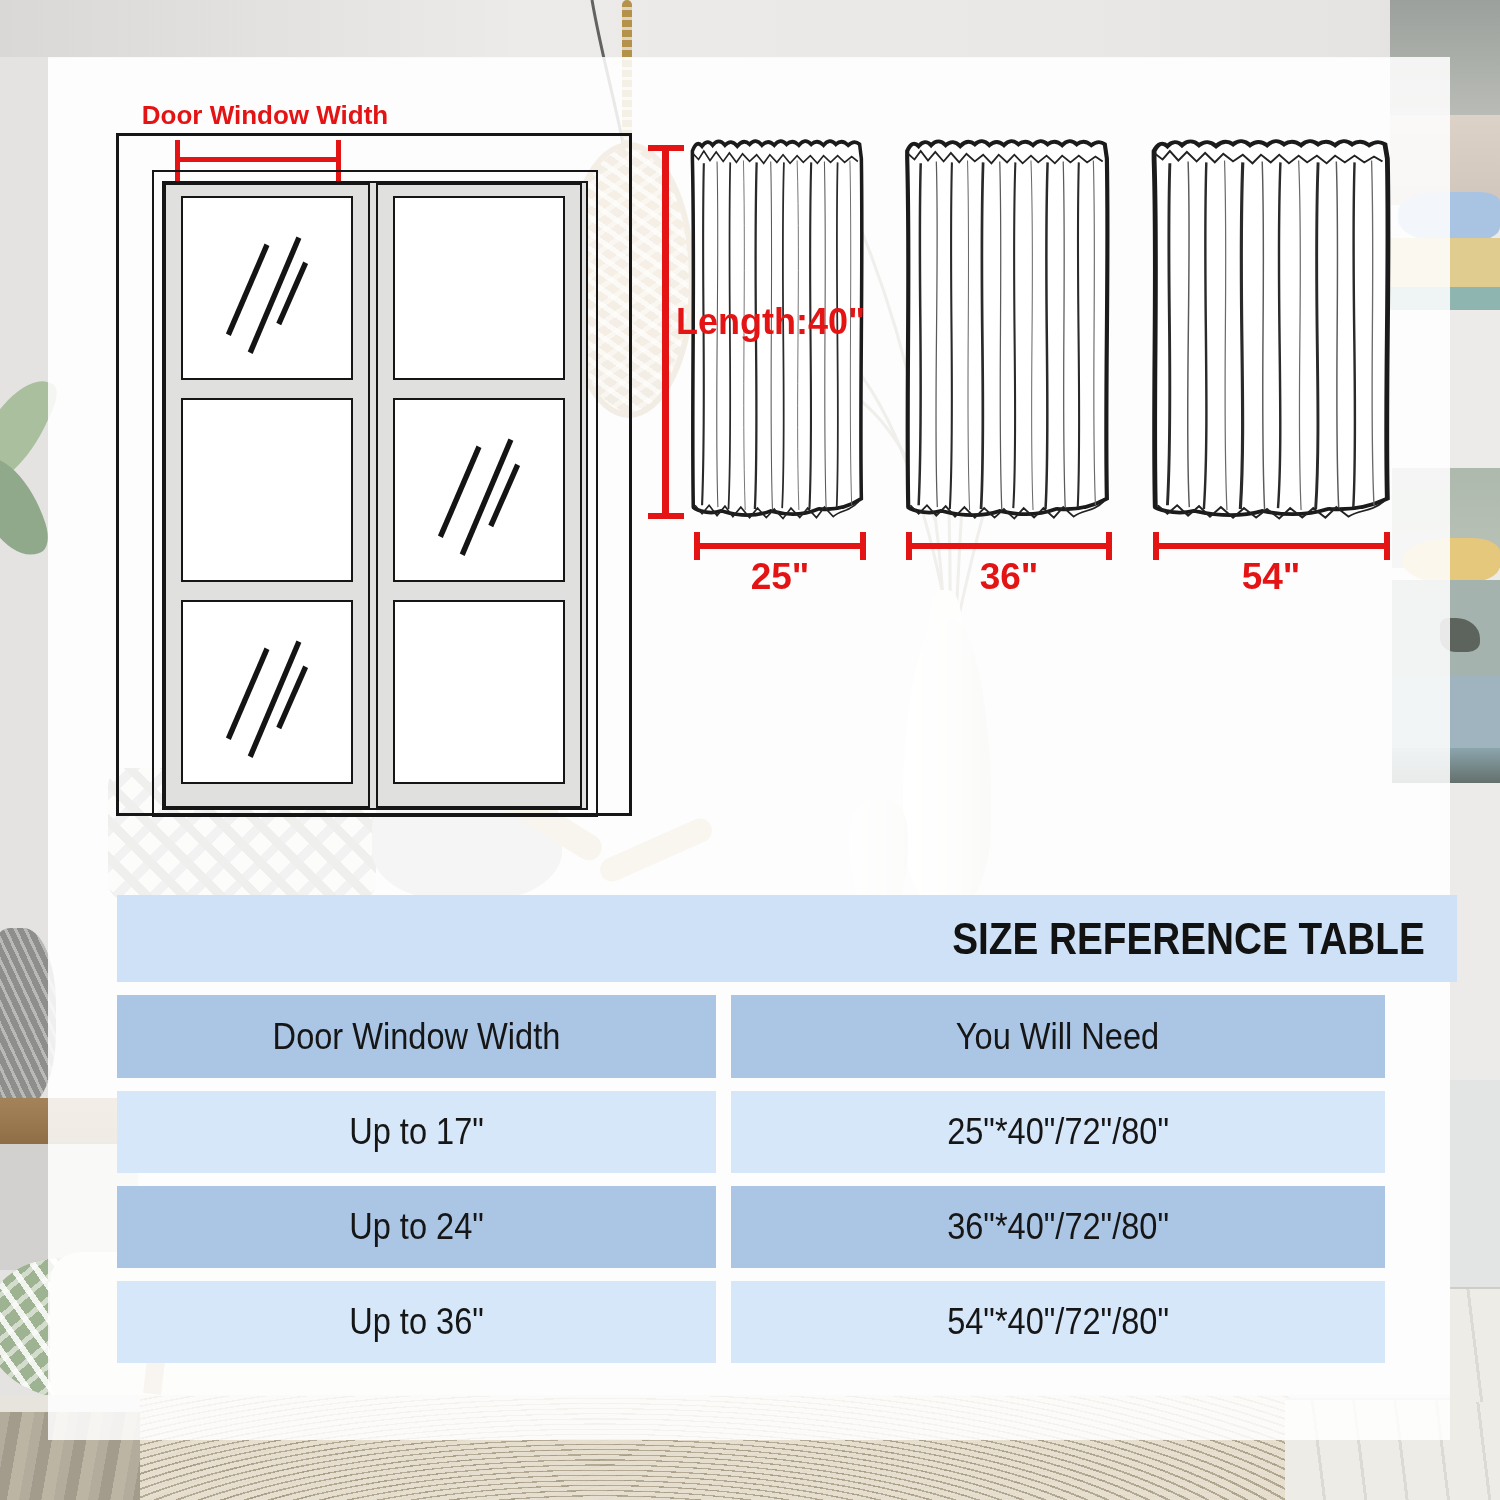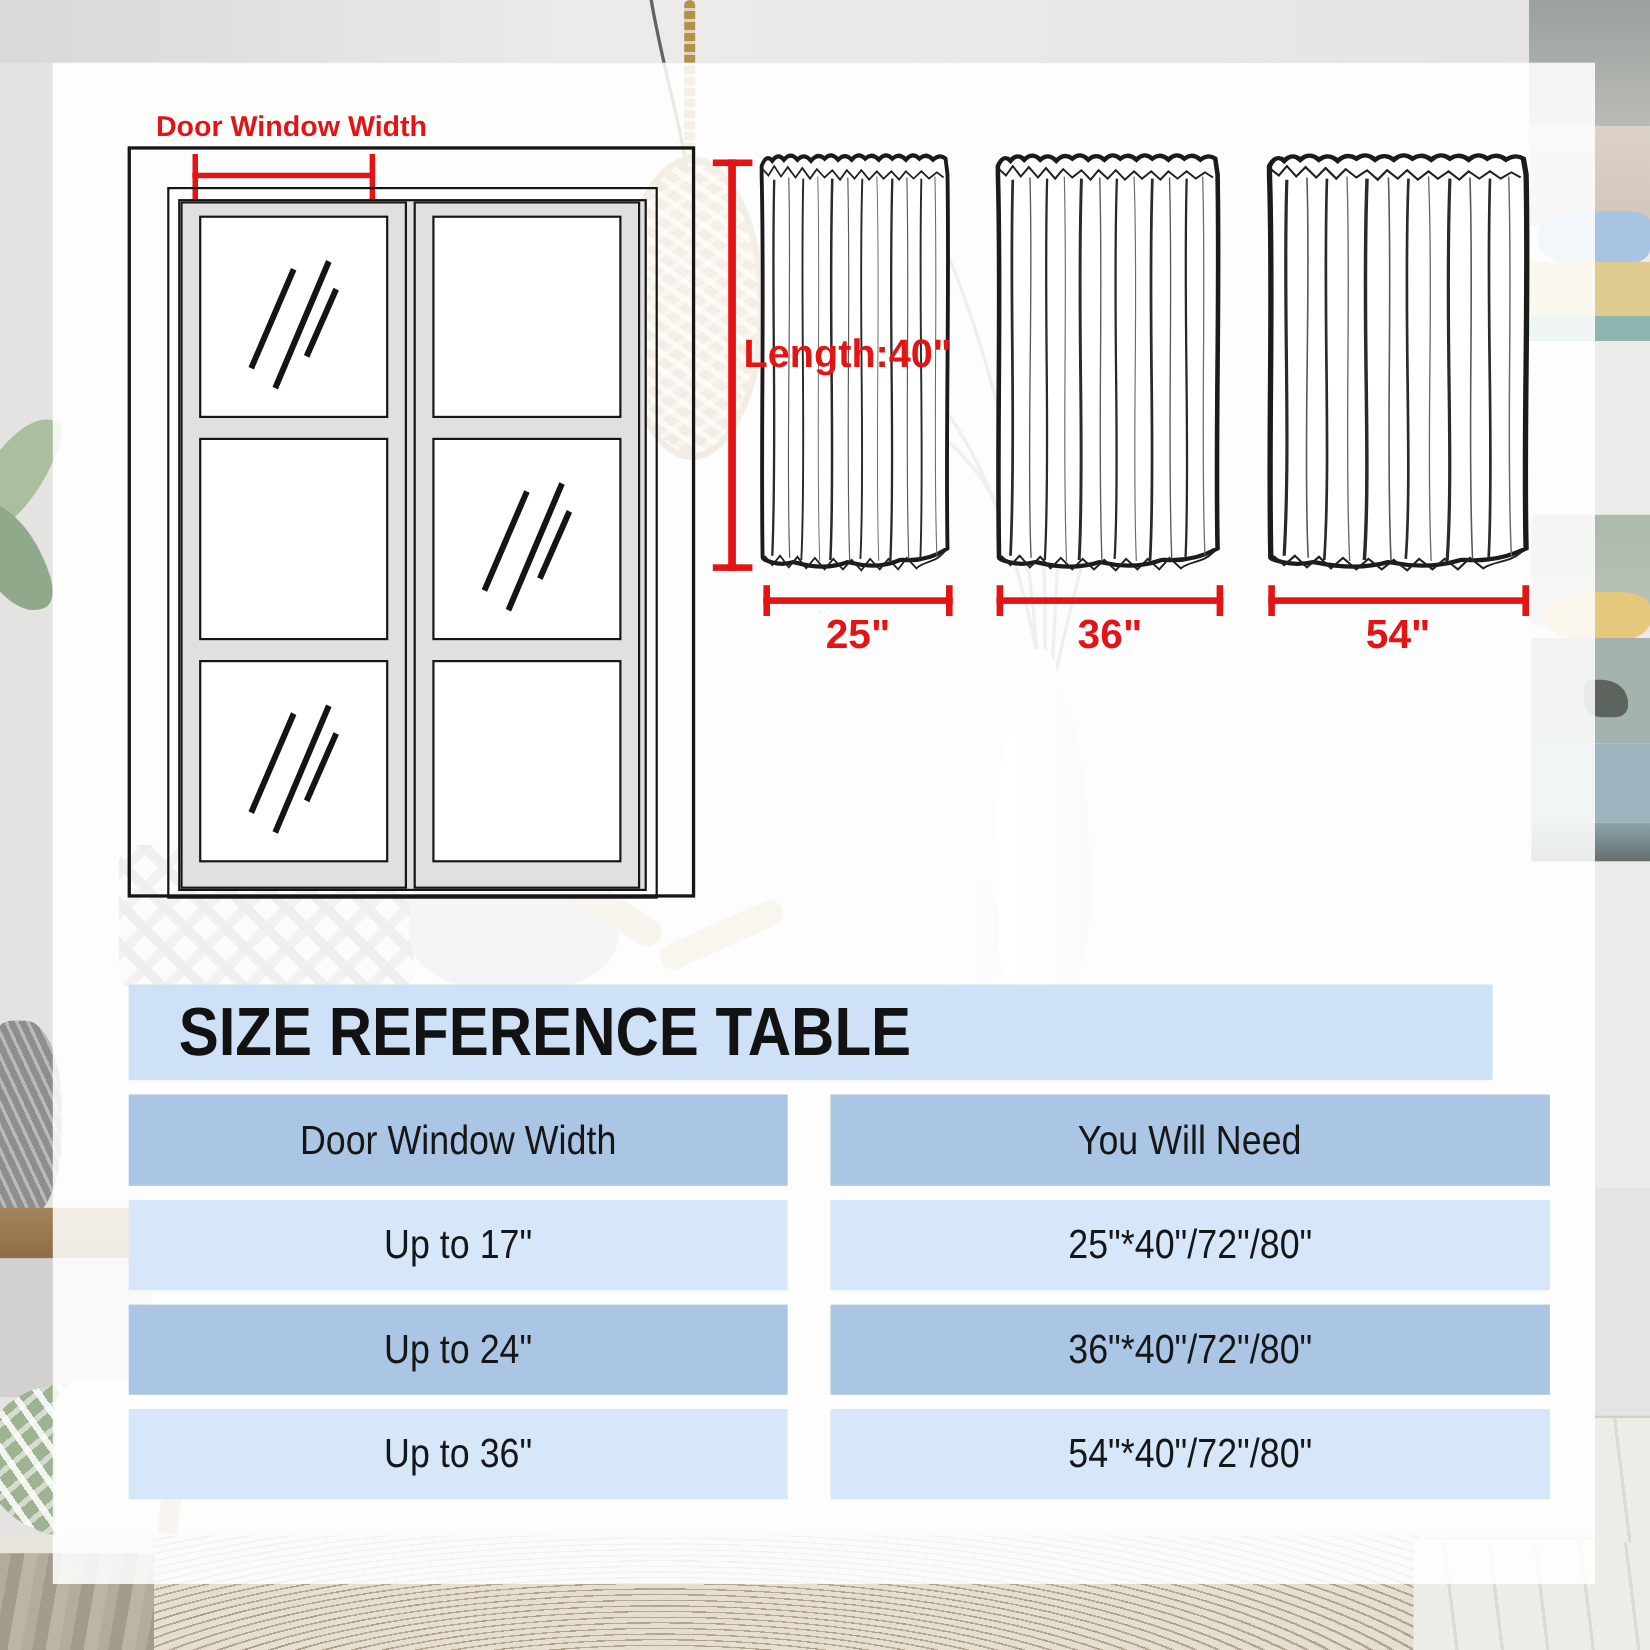--- a/index.html
+++ b/index.html
@@ -117,24 +117,24 @@
   .wdim{top:532px;height:28px;}
   .wdim .bar{position:absolute;left:0;right:0;top:11px;height:6px;background:#e41414;}
   .wdim .tk{position:absolute;top:0;width:6px;height:28px;background:#e41414;}
   .wdim .tk.l{left:0;} .wdim .tk.r{right:0;}
   .w1{left:694px;width:172px;} .w2{left:906px;width:206px;} .w3{left:1153px;width:237px;}
   .wlabel{top:556px;width:140px;text-align:center;font-size:37px;line-height:42px;}
   .wl1{left:710px;} .wl2{left:939px;} .wl3{left:1201px;}
 
   .cx{display:inline-block;transform:scaleX(.88);transform-origin:50% 50%;white-space:nowrap;}
 
-  .tbl-title{left:117px;top:895px;width:1240px;height:87px;background:#cfe1f6;
-             text-align:left;line-height:87px;font-size:62px;font-weight:bold;color:#121212;}
+  .tbl-title{left:117px;top:895px;width:1340px;height:87px;background:#cfe1f6;
+             text-align:right;line-height:87px;font-size:44px;font-weight:bold;color:#121212;}
   .cell{position:absolute;text-align:center;color:#161616;font-size:37px;}
-  .col-l{left:117px;width:599px;} .col-r{left:731px;width:654px;margin-left:24px;}
+  .col-l{left:117px;width:599px;} .col-r{left:731px;width:654px;}
   .hrow{top:995px;height:83px;line-height:83px;background:#abc5e5;}
   .row1{top:1091px;height:82px;line-height:82px;background:#d6e7f9;}
   .row2{top:1186px;height:82px;line-height:82px;background:#abc5e5;}
   .row3{top:1281px;height:82px;line-height:82px;background:#d6e7f9;}
 </style>
 </head>
 <body>
 
 <div id="stage">
 

